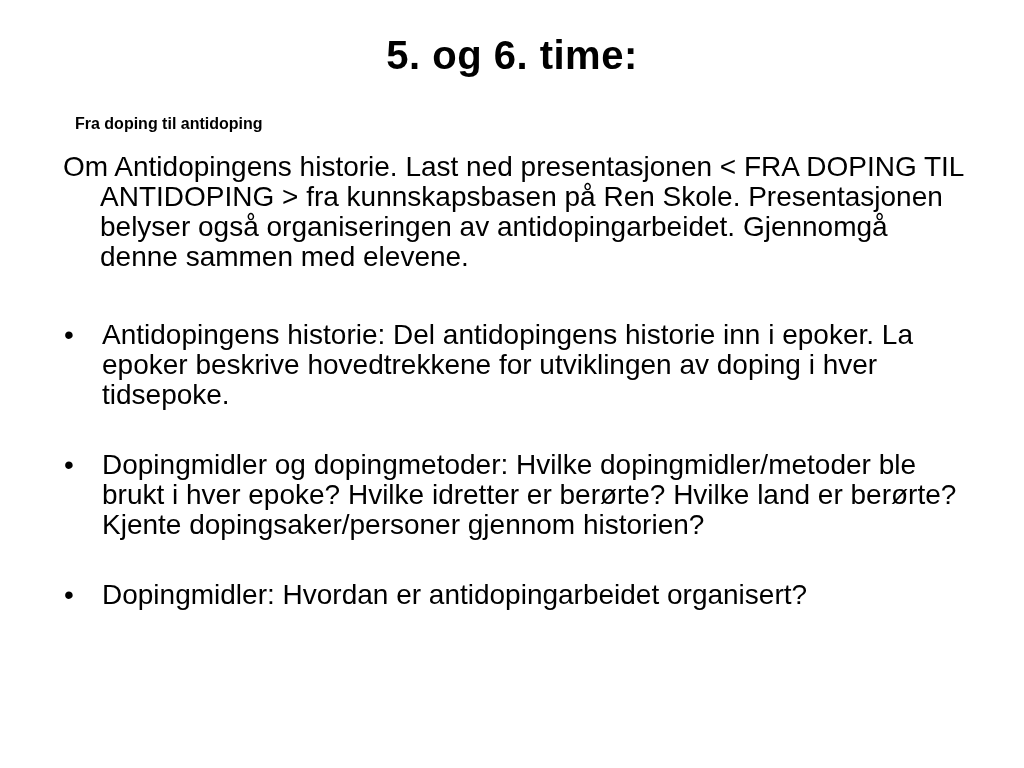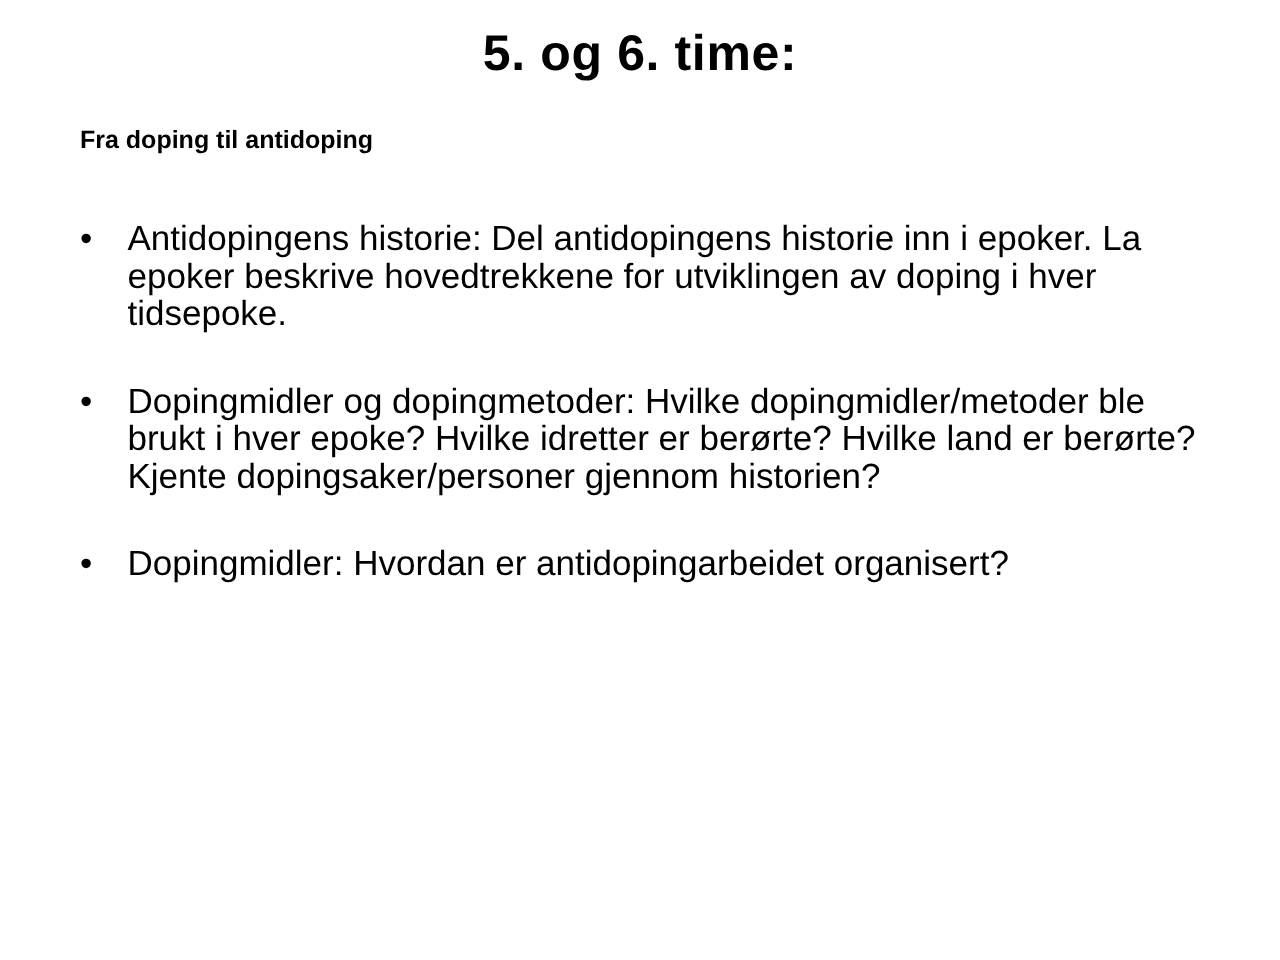--- a/index.html
+++ b/index.html
@@ -12,35 +12,35 @@
     width: 1024px;
     height: 768px;
     background: #ffffff;
     color: #000000;
     font-family: "Liberation Sans", sans-serif;
     overflow: hidden;
     box-sizing: border-box;
   }
   .slide-title {
     margin: 0;
-    padding-top: 20px;
+    padding-top: 32px;
     text-align: center;
     font-size: 40px;
     font-weight: bold;
     line-height: 1.15;
     letter-spacing: 0.5px;
   }
   .slide-body {
     margin: 30px 60px 0 63px;
     font-size: 28px;
     line-height: 30px;
   }
   .section-heading {
-    margin: 1px;
-    font-size: 20px;
+    margin: 12px;
+    font-size: 16px;
     font-weight: bold;
     line-height: 32px;
   }
   .intro-paragraph {
     margin: 6px 0 0 0;
     padding-left: 37px;
     text-indent: -37px;
     max-width: 905px;
   }
   .tasks-label {
@@ -67,20 +67,21 @@
 <body>
 
 <div class="slide">
 
   <h1 class="slide-title">5. og 6. time:</h1>
 
   <div class="slide-body">
 
     <p class="section-heading">Fra doping til antidoping</p>
 
+    <p class="intro-paragraph">Om Antidopingens historie. Last ned presentasjonen &lt; FRA DOPING TIL ANTIDOPING &gt; fra kunnskapsbasen på Ren Skole. Presentasjonen belyser også organiseringen av antidopingarbeidet. Gjennomgå denne sammen med elevene.</p>
 
 
     <ul class="bullet-list">
       <li class="bullet-item">
         <span class="bullet-glyph">•</span>
         <span>Antidopingens historie: Del antidopingens historie inn i epoker. La epoker beskrive hovedtrekkene for utviklingen av doping i hver tidsepoke.</span>
       </li>
       <li class="bullet-item">
         <span class="bullet-glyph">•</span>
         <span>Dopingmidler og dopingmetoder: Hvilke dopingmidler/metoder ble brukt i hver epoke? Hvilke idretter er berørte? Hvilke land er berørte? Kjente dopingsaker/personer gjennom historien?</span>

